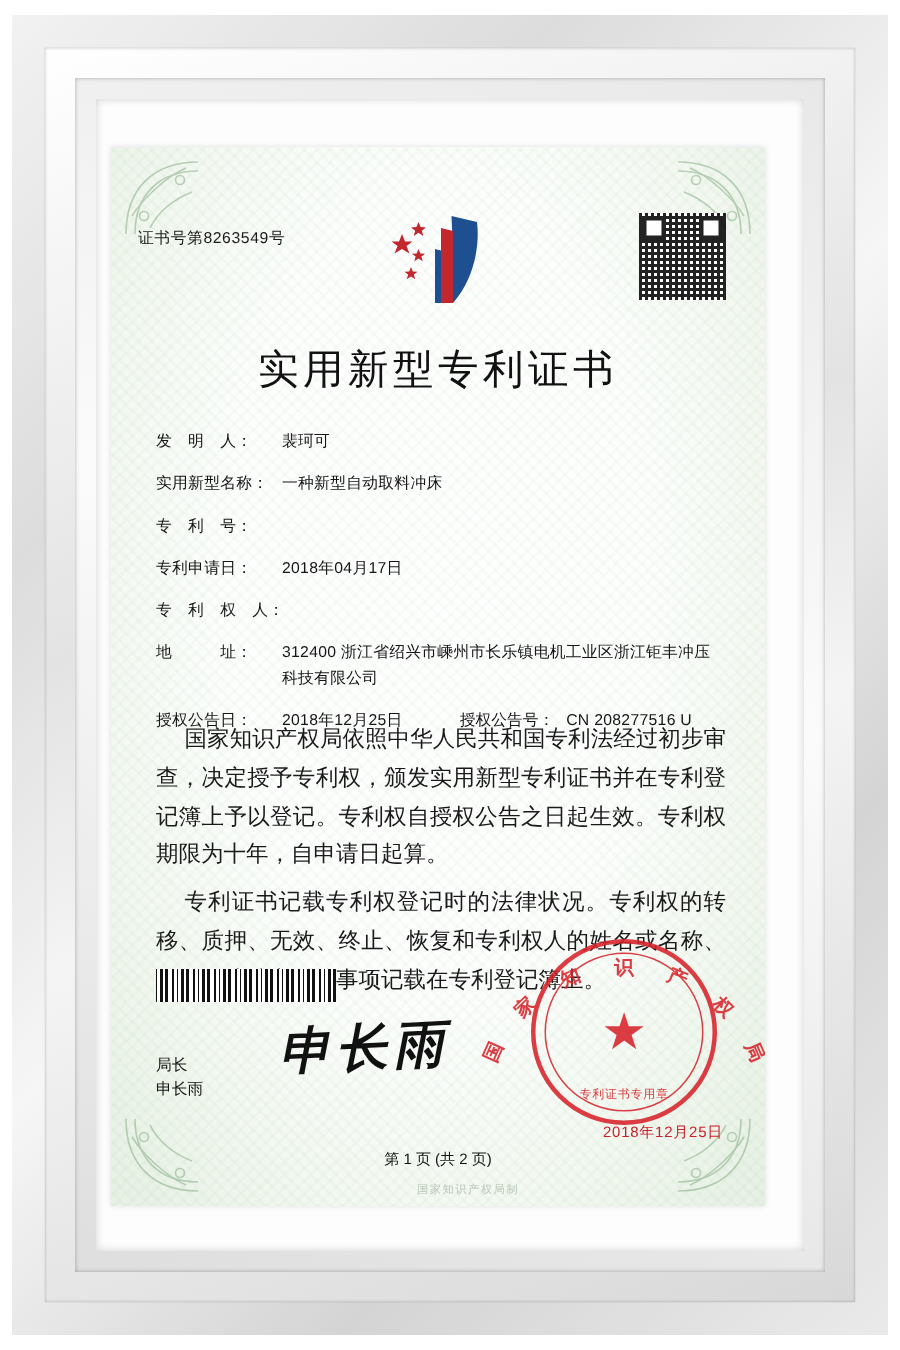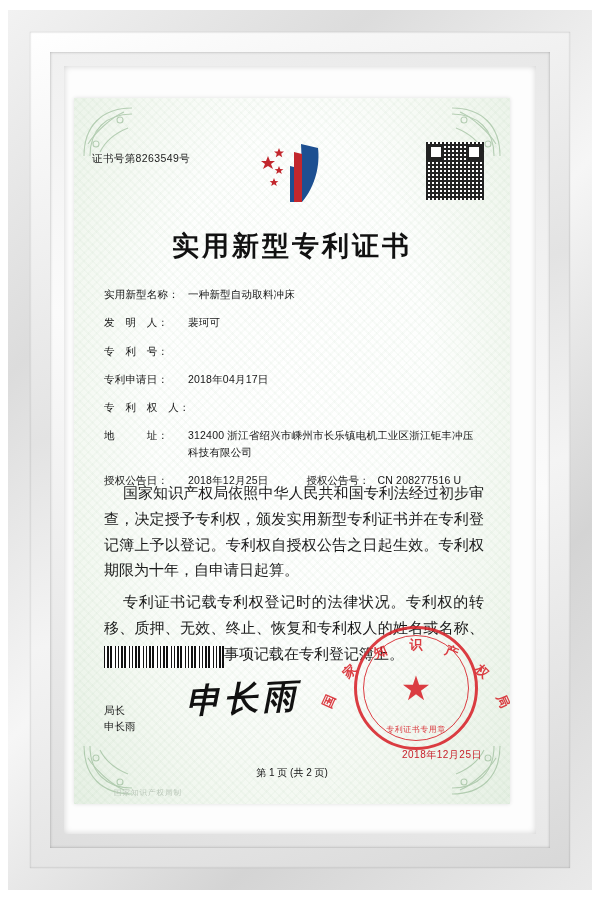--- a/index.html
+++ b/index.html
@@ -127,21 +127,21 @@
   .qr::after  { right: 2px; top: 2px; }
 
   
   .title {
     position: absolute;
     left: 0; right: 0;
     top: 130px;
     text-align: center;
     font-family: "Liberation Serif", serif;
     font-size: 27px;
-    font-weight: bold;
+    font-weight: normal;
     color: #111;
     letter-spacing: 3px;
   }
 
   
   .fields {
     position: absolute;
     left: 30px;
     right: 26px;
     top: 188px;
@@ -288,20 +288,21 @@
     left: 0; right: 0;
     top: 668px;
     text-align: center;
     font-size: 10px;
     color: #141414;
   }
   .footer-faint {
     position: absolute;
     left: 0; right: 0;
     bottom: 6px;
+    text-align: center;
     font-size: 7.5px;
     color: #b9c6b8;
     letter-spacing: 1px;
     padding-left: 40px;
   }
 </style>
 </head>
 <body>
 
 <div class="frame-outer">
@@ -369,26 +370,26 @@
       <polygon points="28,40 29.2,43 32.4,43.2 29.9,45 30.8,48.1 28,46.3 25.2,48.1 26.1,45 23.6,43.2 26.8,43"></polygon>
     </g>
   </svg>
 
   <div class="qr"></div>
 
   <div class="title">实用新型专利证书</div>
 
   <div class="fields">
     <div class="field-row">
+      <div class="field-label">发　明　人：</div>
+      <div class="field-value">裴珂可</div>
+    </div>
+    <div class="field-row">
       <div class="field-label">实用新型名称：</div>
       <div class="field-value">一种新型自动取料冲床</div>
-    </div>
-    <div class="field-row">
-      <div class="field-label">发　明　人：</div>
-      <div class="field-value">裴珂可</div>
     </div>
     <div class="field-row">
       <div class="field-label">专　利　号：</div>
     </div>
     <div class="field-row">
       <div class="field-label">专利申请日：</div>
       <div class="field-value">2018年04月17日</div>
     </div>
     <div class="field-row">
       <div class="field-label">专　利　权　人：</div>

